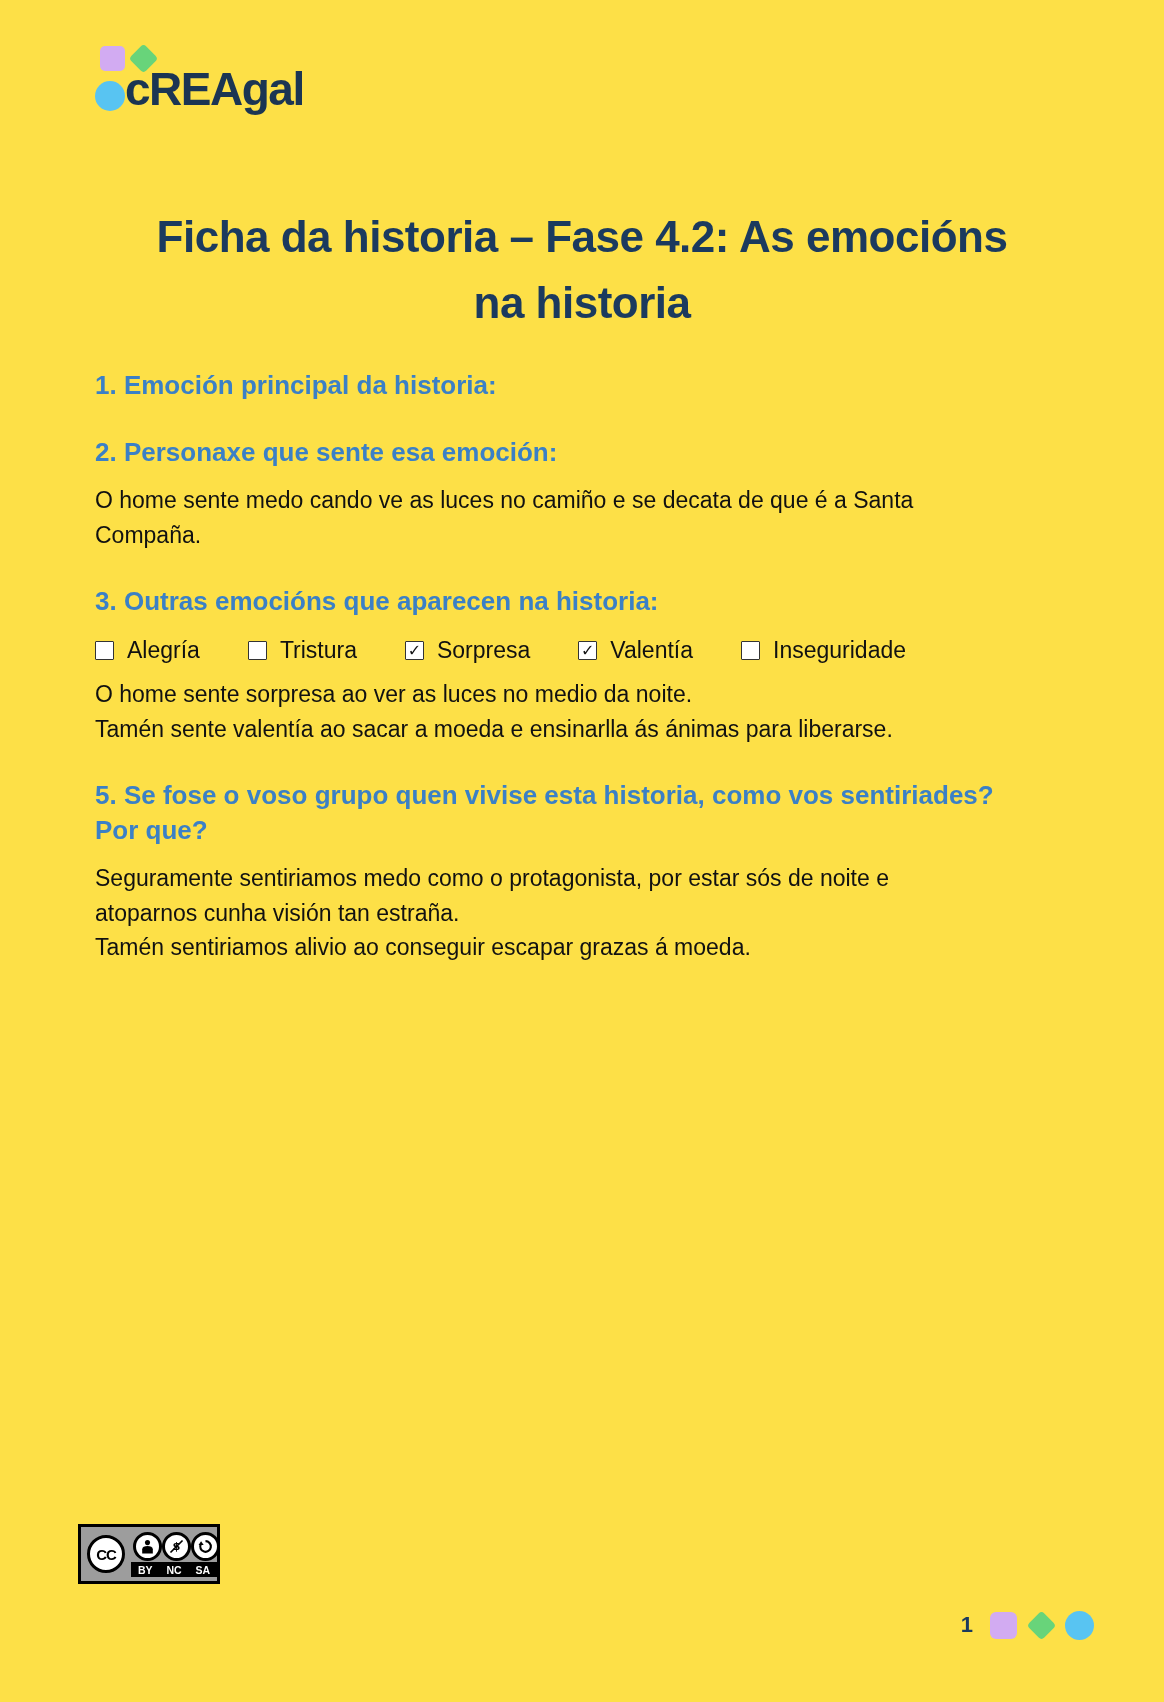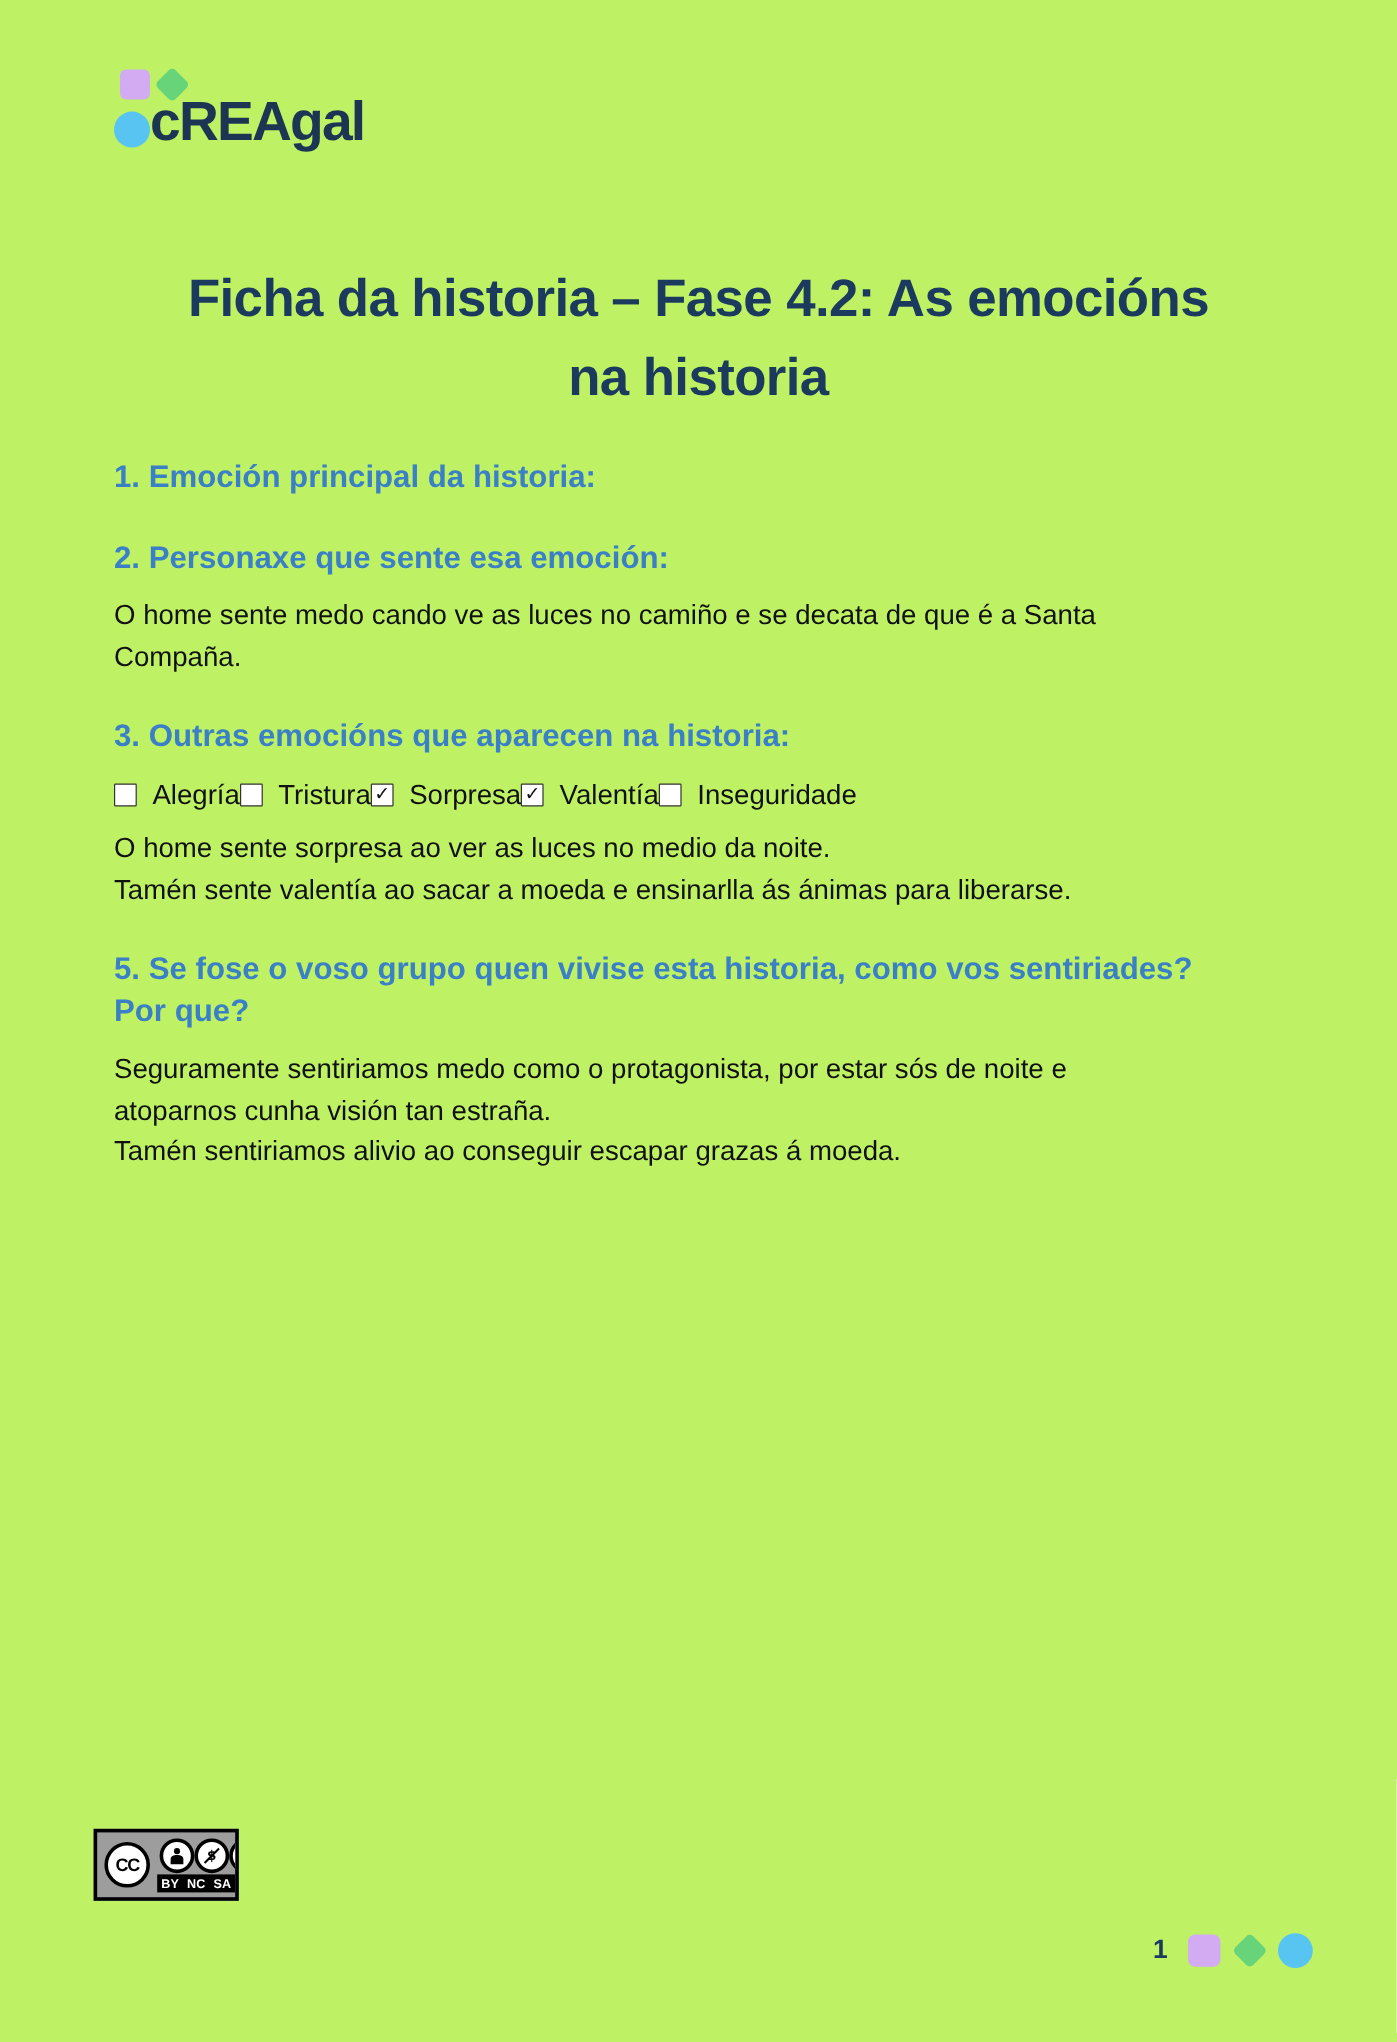--- a/index.html
+++ b/index.html
@@ -3,47 +3,47 @@
 <meta charset="utf-8">
 <style>
   :root{
     --navy:#1b3a5e; --logo-navy:#1b3553; --heading-blue:#3b80c6;
     --body-ink:#111111; --link-blue:#2323cc;
     --purple:#d2abf2; --green:#68d47a; --blue:#58c4f2; --cc-gray:#9d9d9d;
   }
   *{margin:0;padding:0;box-sizing:border-box;}
   html,body{background:#ffffff;}
   body{font-family:"Liberation Sans","DejaVu Sans",sans-serif;color:var(--body-ink);}
-  .page{position:relative;width:1164px;height:1702px;background:#bef264;overflow:hidden;padding:16px 95px;}
+  .page{position:relative;width:1164px;height:1702px;background:#fde047;overflow:hidden;padding:4px 95px;}
 
   
   .logo{position:relative;height:80px;margin-top:38px;width:300px;}
   .logo-square{position:absolute;left:5px;top:4px;width:25px;height:25px;border-radius:5px;background:var(--purple);}
   .logo-diamond{position:absolute;left:38px;top:6px;width:21px;height:21px;border-radius:4px;background:var(--green);transform:rotate(45deg);}
   .logo-circle{position:absolute;left:0;top:39px;width:30px;height:30px;border-radius:50%;background:var(--blue);}
   .logo-text{position:absolute;left:30px;top:24px;font-size:46px;font-weight:700;letter-spacing:-1.5px;color:var(--logo-navy);line-height:1;}
 
   
   .doc-title{margin-top:82px;text-align:center;color:var(--navy);font-size:44px;font-weight:800;line-height:1.5;letter-spacing:-0.5px;}
   .doc-title span{display:block;}
 
   
   .section-heading{margin-top:32px;color:var(--heading-blue);font-size:26px;font-weight:700;line-height:1.35;max-width:940px;}
   .answer{margin-top:13px;font-size:23px;line-height:1.5;max-width:900px;color:var(--body-ink);}
   .answer + .answer{margin-top:0;}
 
   
-  .checkbox-row{margin-top:18px;display:flex;align-items:center;}
+  .checkbox-row{margin-top:18px;display:flex;align-items:center;gap:48px;}
   .checkbox-item{display:flex;align-items:center;gap:13px;font-size:23px;}
   .box{width:19px;height:19px;border:1.5px solid #333;border-radius:1px;display:inline-flex;align-items:center;justify-content:center;flex:0 0 auto;background:#fff;}
   .box.checked::after{content:"\2713";font-size:16px;line-height:1;color:#111;}
 
   
   .footer{position:absolute;left:78px;top:1524px;right:90px;display:flex;align-items:flex-start;}
-  .cc-badge{position:relative;width:121px;height:60px;background:var(--cc-gray);border:3px solid #000;flex:0 0 auto;overflow:hidden;}
+  .cc-badge{position:relative;width:142px;height:60px;background:var(--cc-gray);border:3px solid #000;flex:0 0 auto;overflow:hidden;}
   .cc-circle{position:absolute;background:#fff;border-radius:50%;display:flex;align-items:center;justify-content:center;}
   .cc-main{left:6px;top:8px;width:38px;height:38px;border:3.5px solid #000;font-size:15px;font-weight:800;letter-spacing:-1px;color:#000;}
   .cc-small{top:5px;width:29px;height:29px;border:3px solid #000;}
   .cc-by{left:52px;} .cc-nc{left:81px;} .cc-sa{left:110px;}
   .cc-strip{position:absolute;left:50px;right:0;bottom:4px;height:15px;background:#000;display:flex;justify-content:space-around;align-items:center;color:#fff;font-size:10.5px;font-weight:700;}
   .license-text{margin-left:32px;margin-top:2px;font-size:19px;line-height:1.72;max-width:830px;}
   .license-text .proj{font-style:italic;}
   .license-text a{color:var(--link-blue);text-decoration:underline;}
 
   

